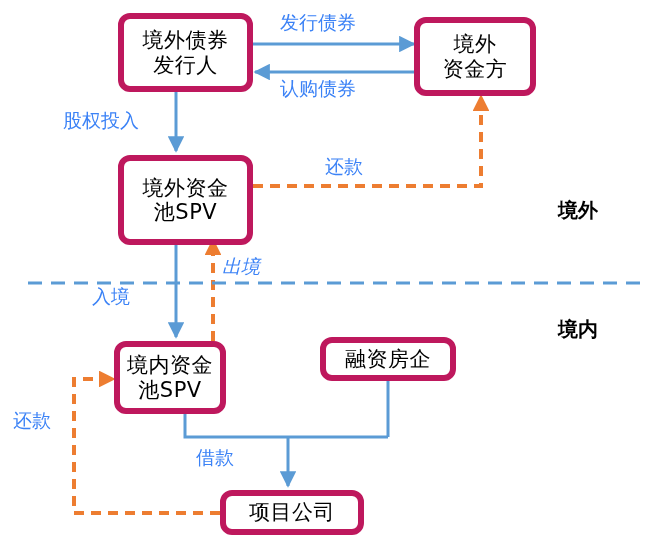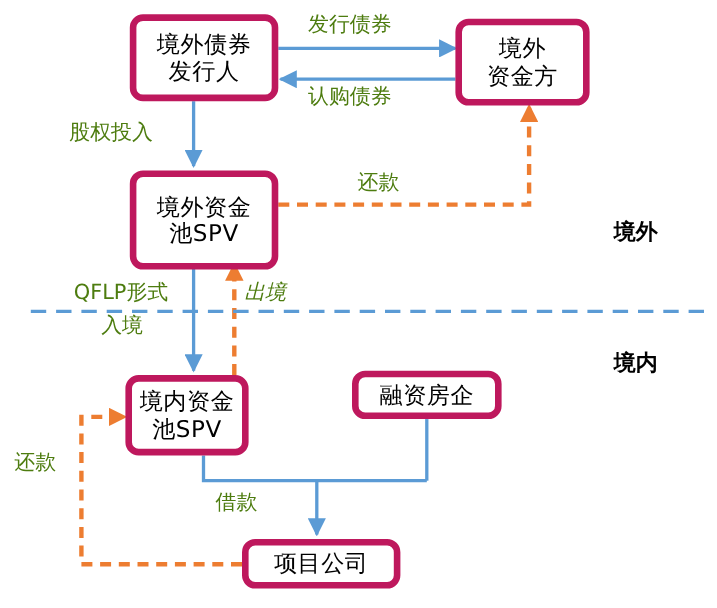--- a/index.html
+++ b/index.html
@@ -18,21 +18,21 @@
     font-family:"DejaVu Sans","Liberation Sans",sans-serif;
     font-size:21px;
     line-height:1.15;
     letter-spacing:0.5px;
     white-space:pre-line;
     z-index:3;
   }
 
   .edge-label{
     position:absolute;
-    color:#4d7c0f;
+    color:#3b82f6;
     font-family:"DejaVu Sans","Liberation Sans",sans-serif;
     font-size:19px;
     line-height:1.1;
     white-space:nowrap;
     z-index:4;
   }
 
   .region-label{
     position:absolute;
     color:#000000;
@@ -98,21 +98,20 @@
   <div class="node" style="left:220px;top:490px;width:144px;height:45px;">项目公司</div>
 
   <div class="edge-label" style="left:280px;top:12px;">发行债券</div>
 
   <div class="edge-label" style="left:63px;top:110px;">股权投入</div>
 
   <div class="edge-label" style="left:280px;top:78px;">认购债券</div>
 
   <div class="edge-label" style="left:325px;top:156px;">还款</div>
 
-  <div class="edge-label" style="left:67px;top:256px;">QFLP形式</div>
 
   <div class="edge-label" style="left:92px;top:286px;">入境</div>
 
   <div class="edge-label" style="left:222px;top:256px;font-style:italic;">出境</div>
 
   <div class="edge-label" style="left:13px;top:410px;">还款</div>
 
   <div class="edge-label" style="left:196px;top:447px;">借款</div>
 
   <div class="region-label" style="left:558px;top:197px;">境外</div>

